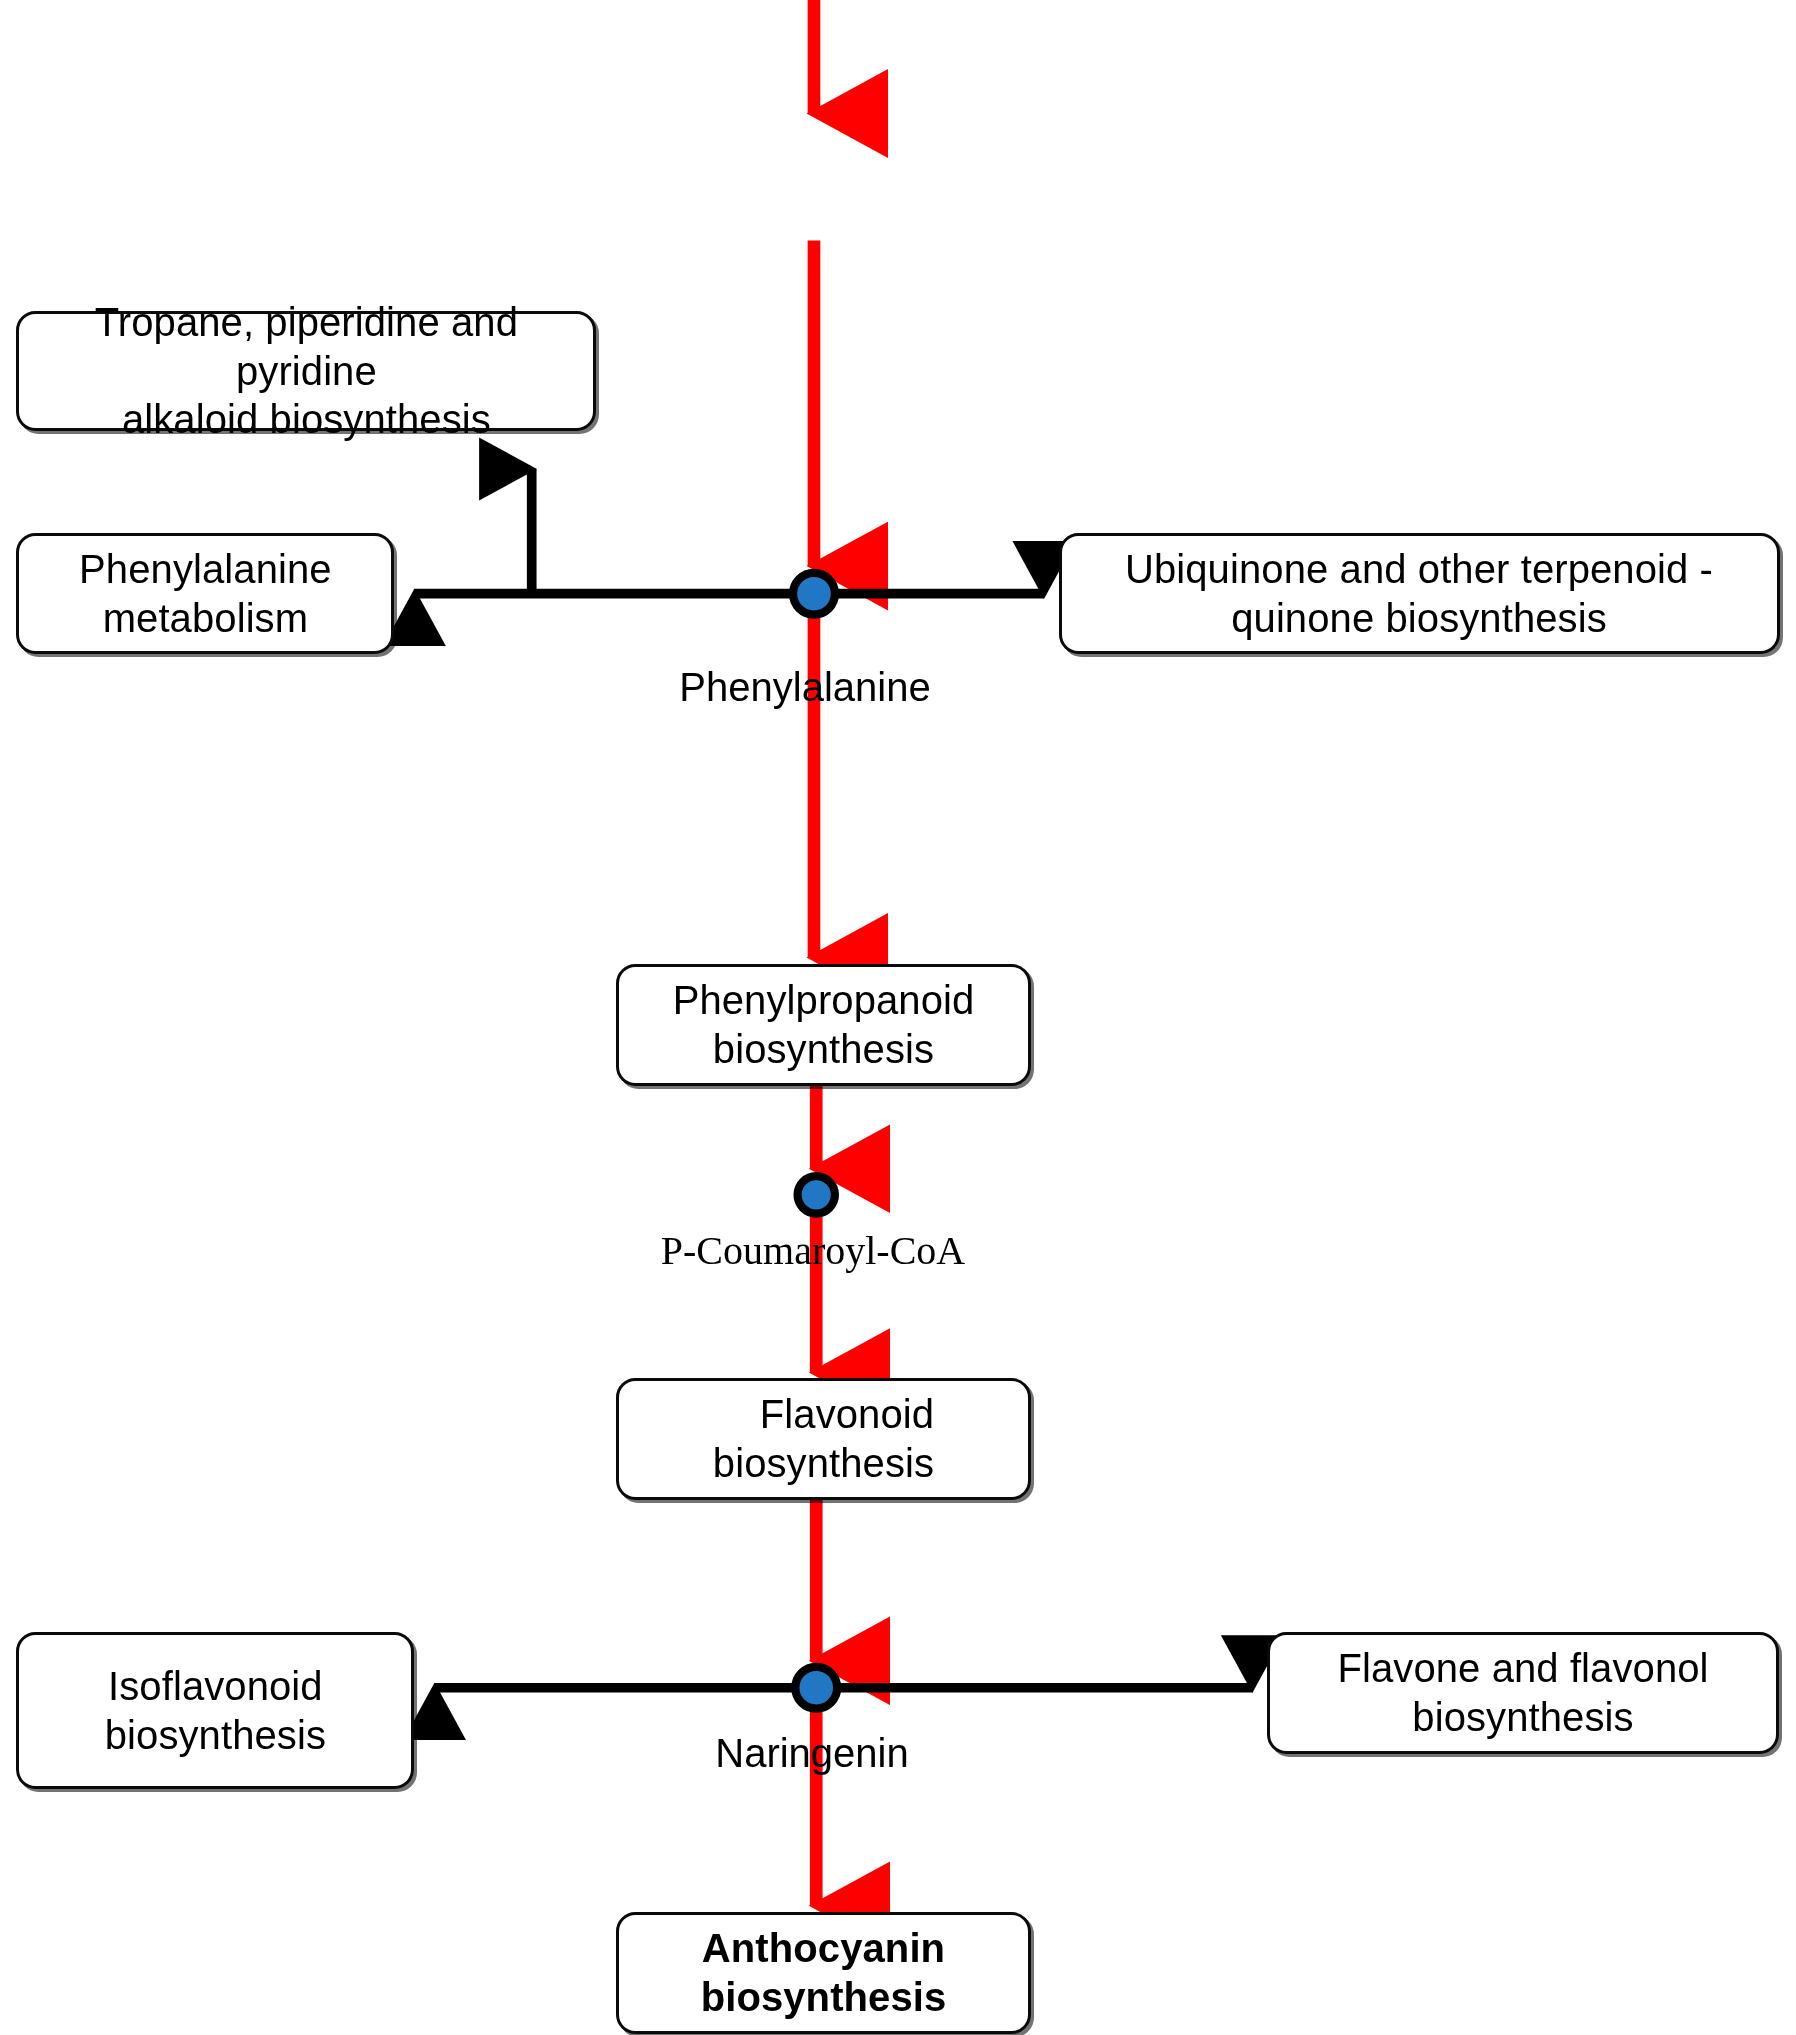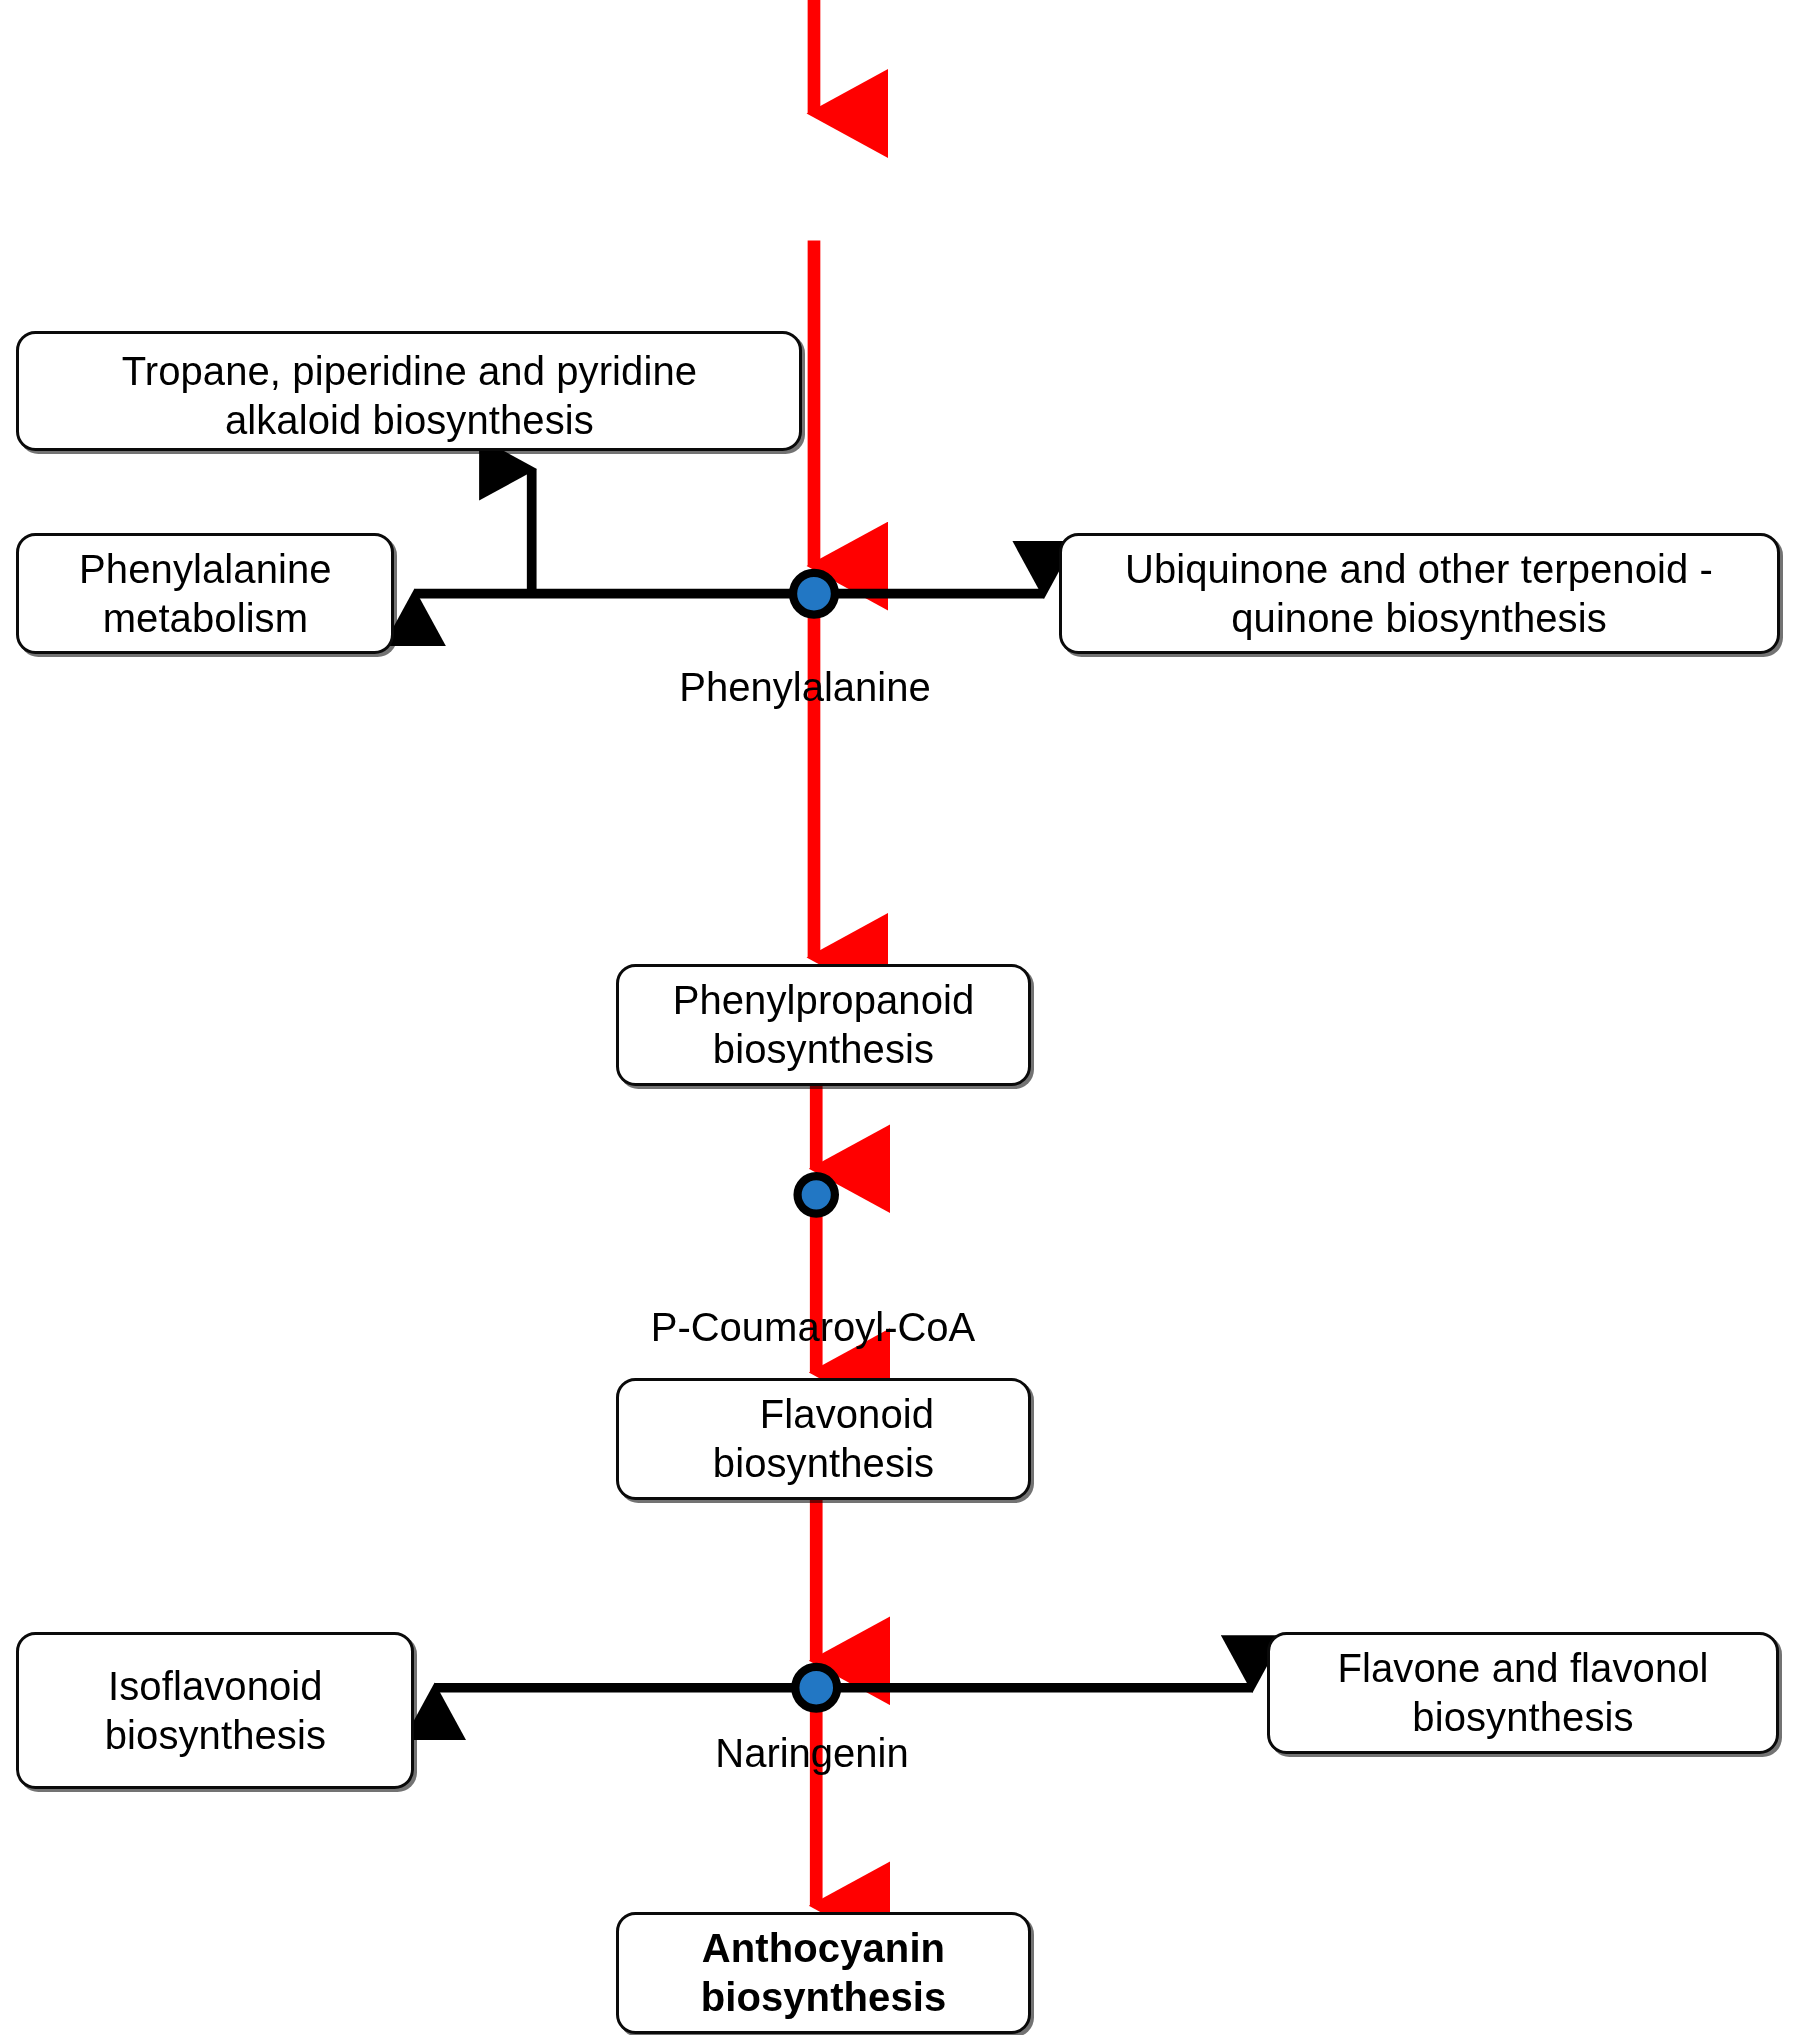--- a/index.html
+++ b/index.html
@@ -87,21 +87,21 @@
     </g>
 
     <g>
       <circle cx="1090" cy="795" r="28" fill="#2277C4" stroke="#000000" stroke-width="11"></circle>
       <circle cx="1093" cy="1600" r="25" fill="#2277C4" stroke="#000000" stroke-width="11"></circle>
       <circle cx="1093" cy="2260" r="28" fill="#2277C4" stroke="#000000" stroke-width="11"></circle>
     </g>
   </svg>
 
 
-  <div class="node-box" style="left:16.4px; top:331px; width:786px; height:120px;align-items:flex-end;">
+  <div class="node-box" style="left:16.4px; top:311px; width:580px; height:120px;">
     <span>Tropane, piperidine and pyridine
 alkaloid biosynthesis</span>
   </div>
 
   <div class="node-box" style="left:16.4px; top:533px; width:378px; height:121px;">
     <span>Phenylalanine
 metabolism</span>
   </div>
 
   <div class="node-box" style="left:1059px; top:533px; width:721px; height:121px;padding-left:11px;">
@@ -129,18 +129,18 @@
 biosynthesis</span>
   </div>
 
   <div class="node-box" style="left:616px; top:1912px; width:415px; height:122px;font-weight:bold;">
     <span>Anthocyanin
 biosynthesis</span>
   </div>
 
   <div class="metabolite-label" style="left:805px; top:665px;">Phenylalanine</div>
 
-  <div class="metabolite-label" style="left:813px; top:1305px;">P-Coumaroyl-CoA</div>
+  <div class="metabolite-label" style="left:813px; top:1229px;font-family:Liberation Serif, serif;">P-Coumaroyl-CoA</div>
 
   <div class="metabolite-label" style="left:812px; top:1731px;">Naringenin</div>
 
 </div>
 
 
 </body></html>

